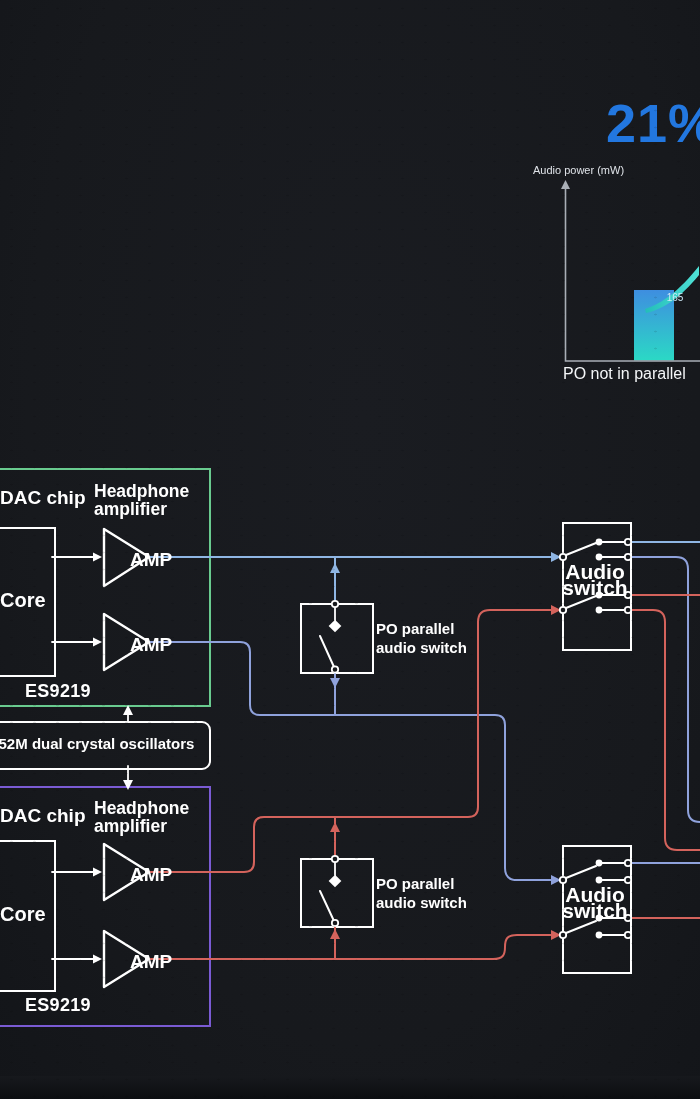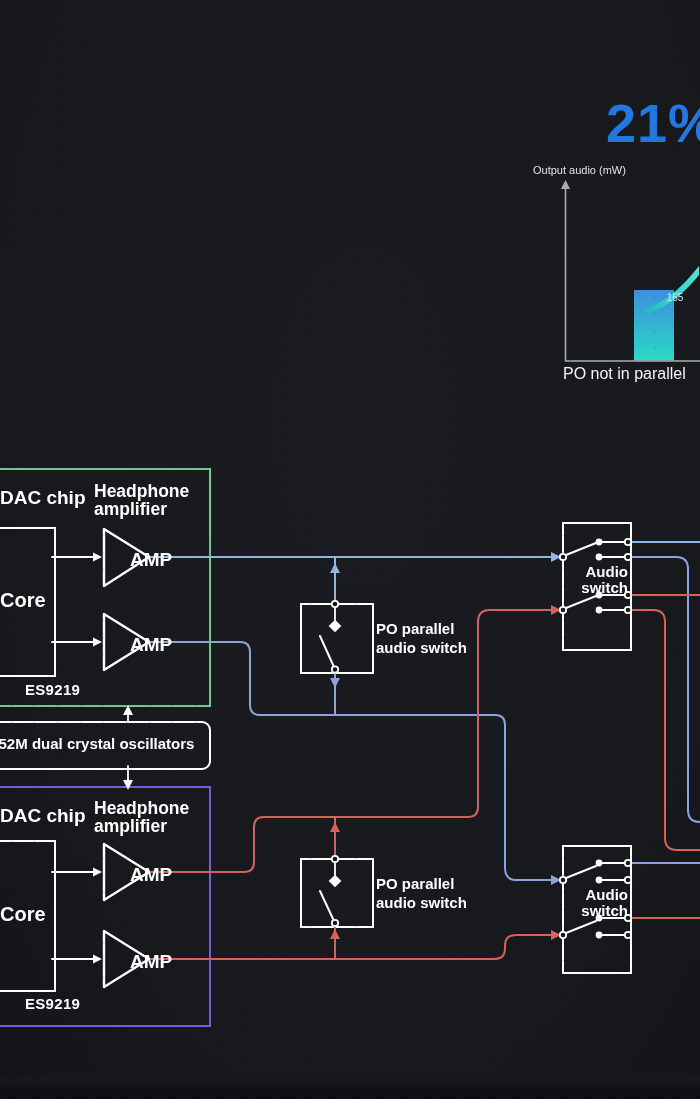--- a/index.html
+++ b/index.html
@@ -21,24 +21,24 @@
   }
   .lbl{position:absolute;color:#fff;font-weight:bold;white-space:pre-line;z-index:6;}
   .obox{position:absolute;border:2.5px solid #fff;z-index:2;background:transparent;}
   .t-stat{font-size:54px;font-weight:bold;color:var(--accent-blue);letter-spacing:1px;line-height:1;}
   .t-ylabel{font-size:11px;font-weight:normal;color:#DFE3E8;}
   .t-barval{font-size:10px;font-weight:normal;color:#CDE9F7;width:40px;text-align:center;}
   .t-xlabel{font-size:16px;font-weight:normal;color:#F4F6F8;white-space:nowrap;text-align:right;}
   .t-dactitle{font-size:19px;}
   .t-amptitle{font-size:17.5px;line-height:18px;}
   .t-core{font-size:20px;}
-  .t-es{font-size:15px;letter-spacing:.3px;}
+  .t-es{font-size:18px;letter-spacing:.3px;}
   .t-amp{font-size:19px;margin-left:21px;}
   .t-po{font-size:15px;line-height:19px;}
-  .t-as{font-size:15px;line-height:16px;width:66px;text-align:right;}
+  .t-as{font-size:21px;line-height:16px;width:66px;text-align:center;}
   .t-osc{font-size:15px;width:221px;text-align:center;white-space:nowrap;}
   svg.layer{position:absolute;left:0;top:0;z-index:5;}
   .axis{fill:none;stroke:#A9AEB6;stroke-width:1.6;}
   .axis-arr{fill:#A9AEB6;}
   .wire{fill:none;stroke-width:2;stroke-linecap:round;}
   .wb1{stroke:var(--wire-blue-1);} .wb2{stroke:var(--wire-blue-2);} .wr{stroke:var(--wire-red);}
   .ab1{fill:var(--wire-blue-1);} .ab2{fill:var(--wire-blue-2);} .ar{fill:var(--wire-red);}
   .wwire{fill:none;stroke:#fff;stroke-width:1.8;stroke-linecap:round;}
   .warrow{fill:#fff;}
   .amp-tri{fill:none;stroke:#fff;stroke-width:2.4;stroke-linejoin:round;}
@@ -51,21 +51,21 @@
   .pbox{border-color:var(--dac-bottom-border);}
   .rbox{border-radius:9px;}
 </style>
 </head>
 <body>
 
 <div class="stage">
 
   <div class="lbl t-stat" style="left:606px;top:96px;">21%</div>
 
-  <div class="lbl t-ylabel" style="left:533px;top:164px;">Output audio (mW)</div>
+  <div class="lbl t-ylabel" style="left:533px;top:164px;">Audio power (mW)</div>
   <div class="lbl t-barval" style="left:655px;top:292px;">165</div>
   <div class="lbl t-xlabel" style="left:563px;top:365px;">PO not in parallel</div>
 
   <div class="obox gbox" style="left:-14px;top:468px;width:221px;height:235px;"></div>
   <div class="lbl t-dactitle" style="left:0px;top:487px;">DAC chip</div>
   <div class="lbl t-amptitle" style="left:94px;top:482px;">Headphone
 amplifier</div>
   <div class="obox" style="left:-40px;top:527px;width:92px;height:146px;"></div>
   <div class="lbl t-core" style="left:0px;top:589px;">Core</div>
   <div class="lbl t-amp" style="left:109px;top:549px;">AMP</div>

